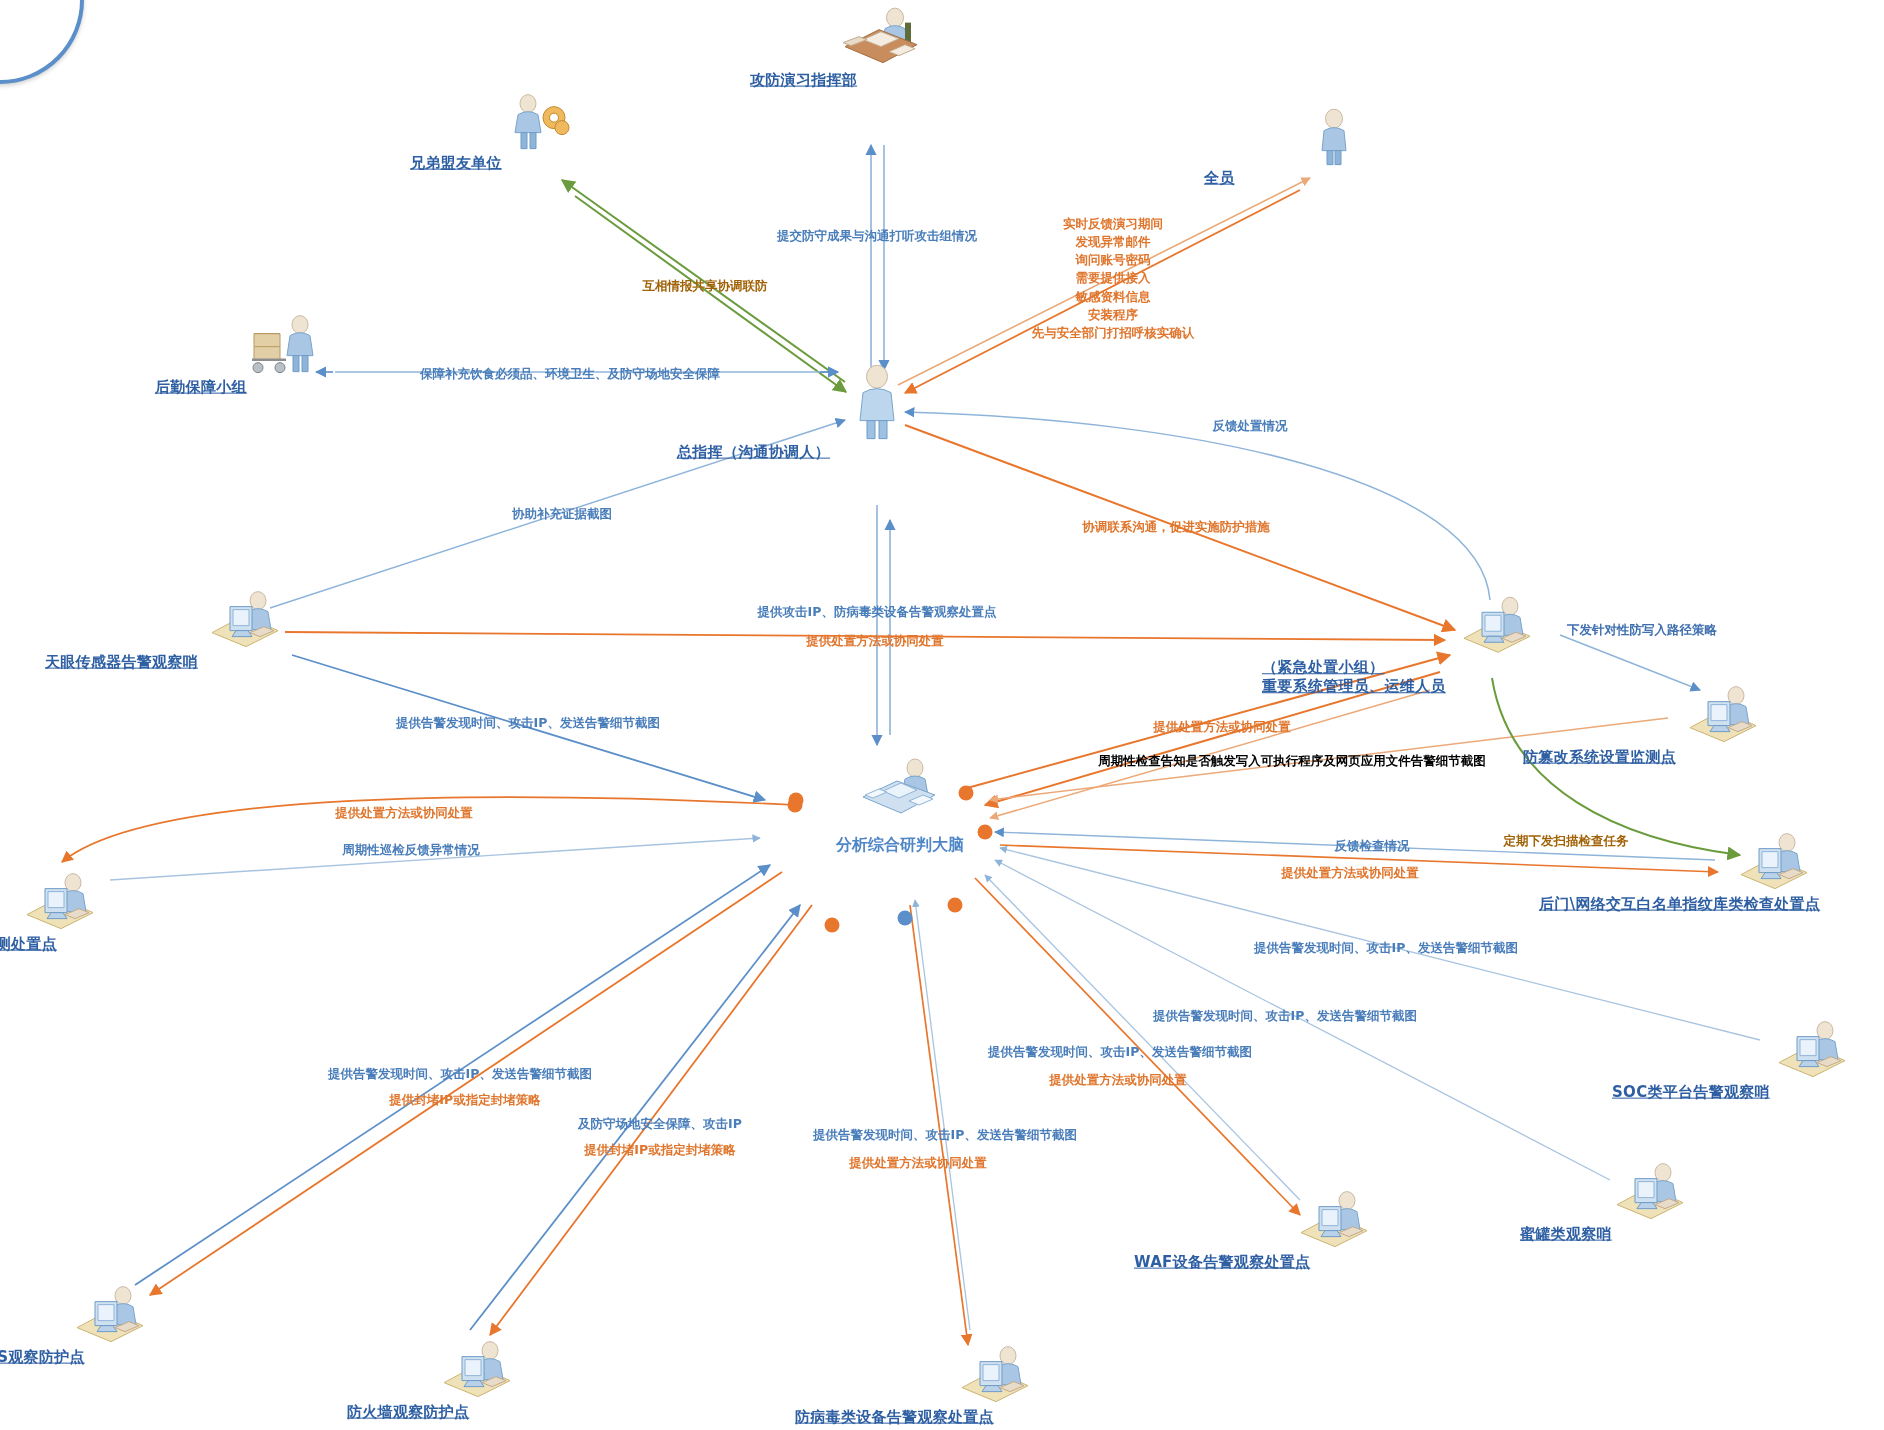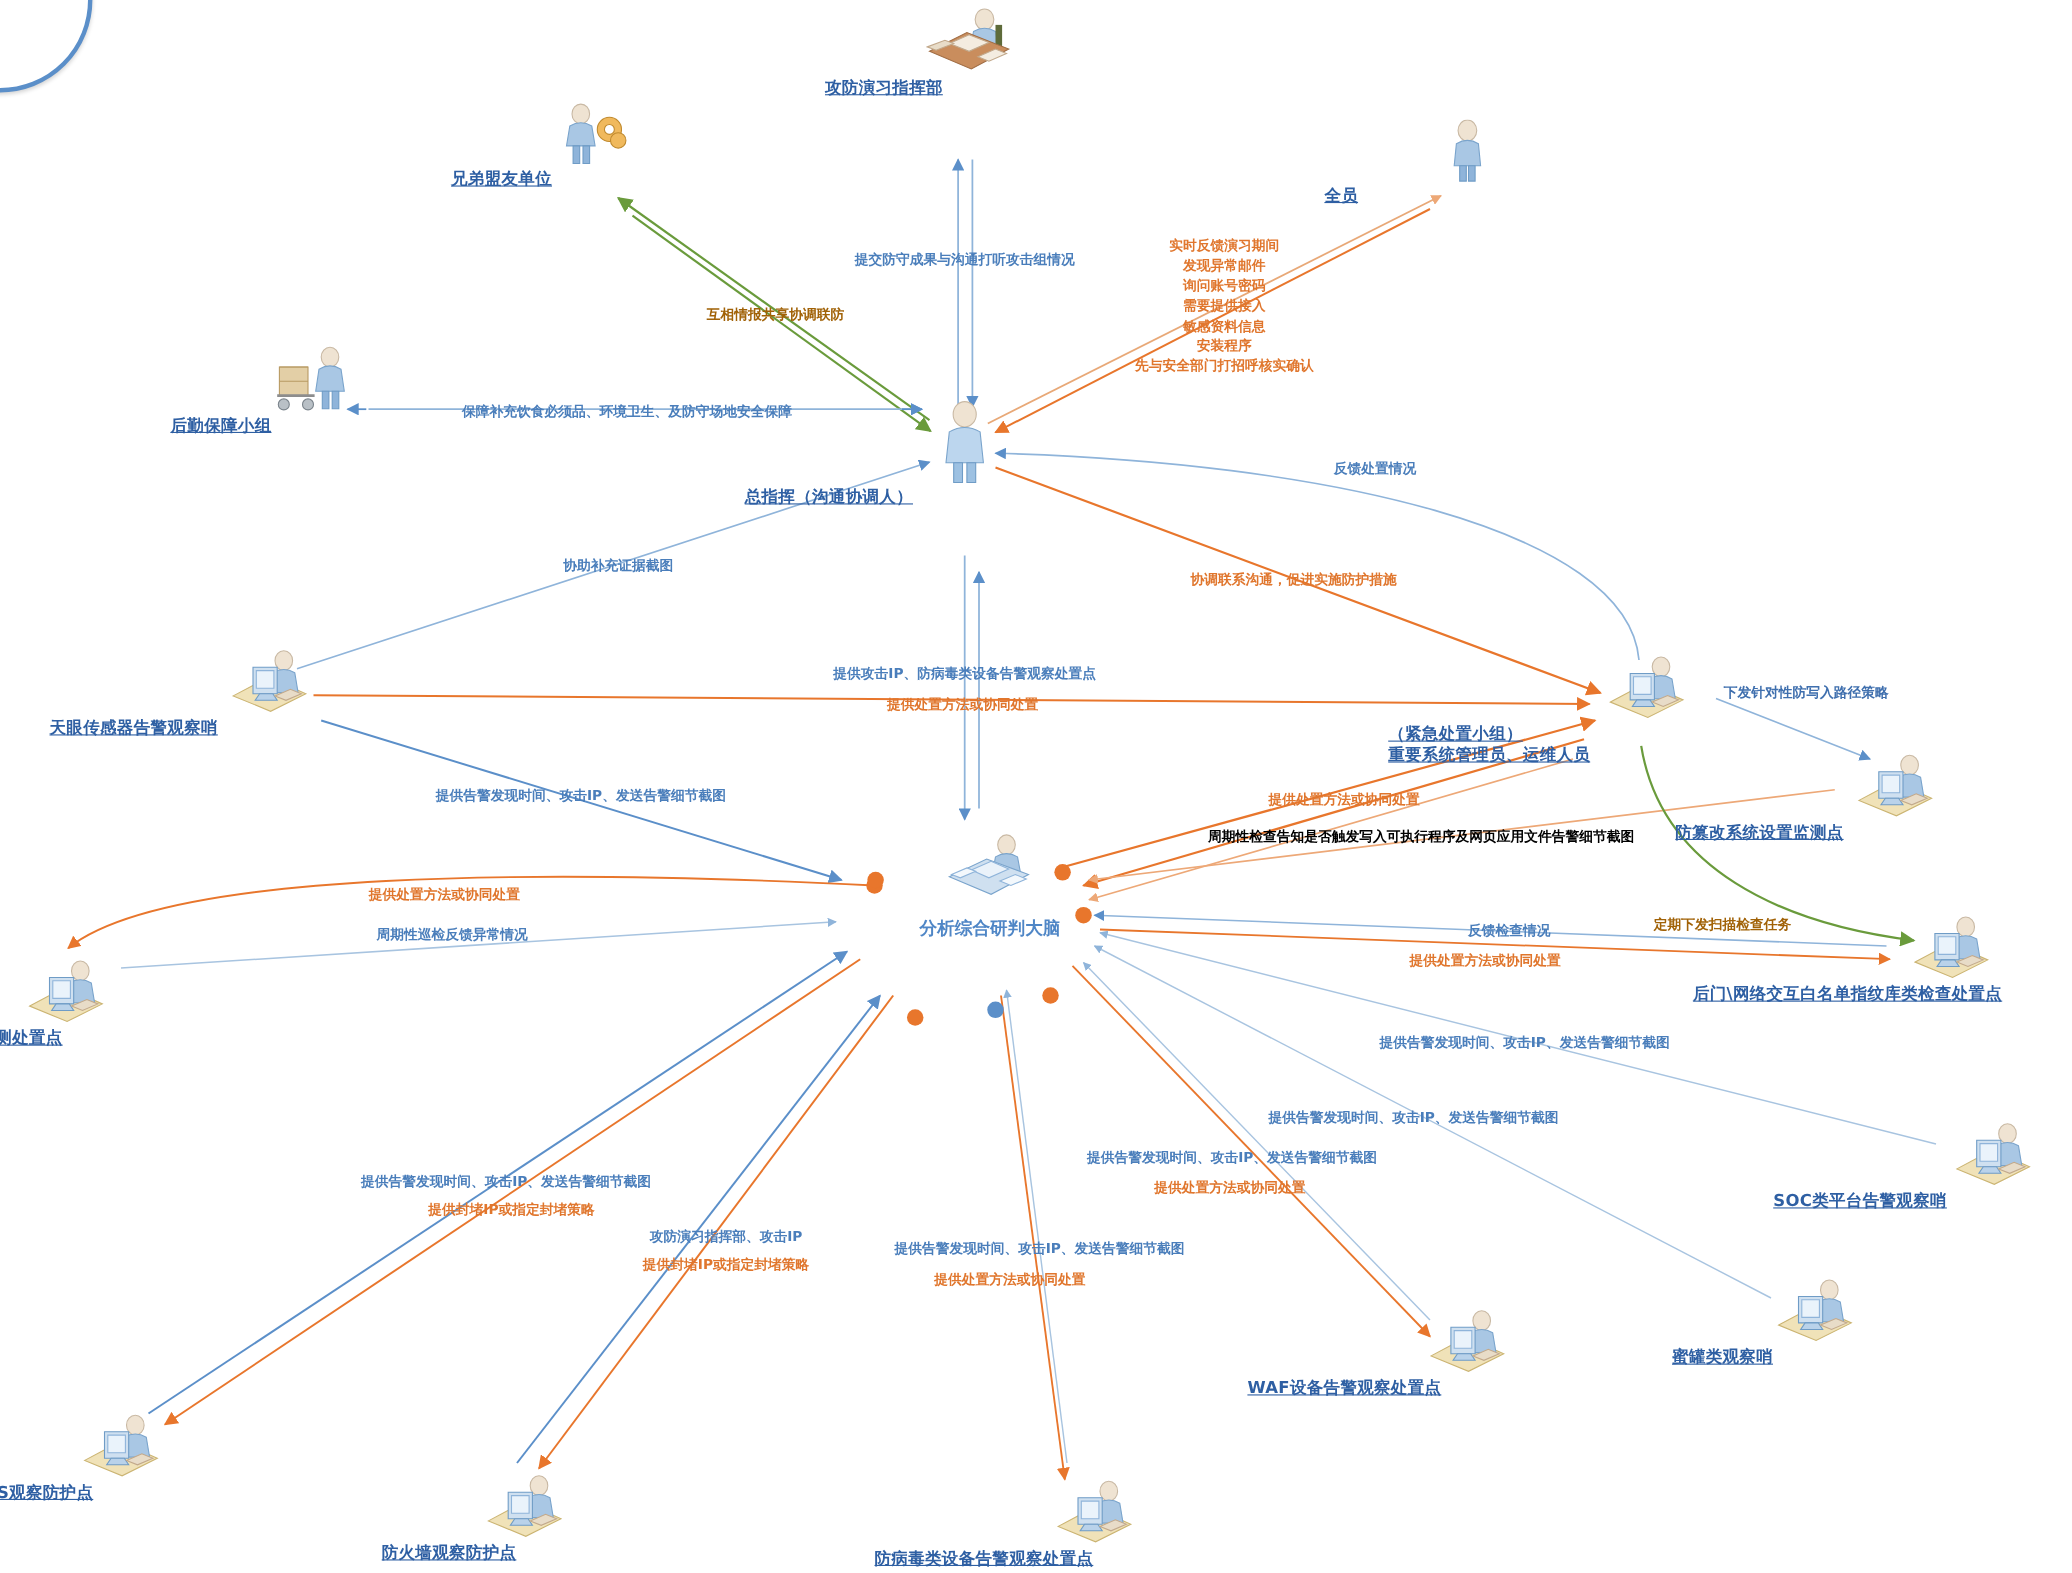--- a/index.html
+++ b/index.html
@@ -320,19 +320,19 @@
       <div class="edge-label lbl-blue" style="left: 411px; top: 850px;">周期性巡检反馈异常情况</div>
       <div class="edge-label lbl-blue" style="left: 1372px; top: 846px;">反馈检查情况</div>
       <div class="edge-label lbl-green" style="left: 1566px; top: 841px;">定期下发扫描检查任务</div>
       <div class="edge-label lbl-orange" style="left: 1350px; top: 873px;">提供处置方法或协同处置</div>
       <div class="edge-label lbl-blue" style="left: 1386px; top: 948px;">提供告警发现时间、攻击IP、发送告警细节截图</div>
       <div class="edge-label lbl-blue" style="left: 1285px; top: 1016px;">提供告警发现时间、攻击IP、发送告警细节截图</div>
       <div class="edge-label lbl-blue" style="left: 1120px; top: 1052px;">提供告警发现时间、攻击IP、发送告警细节截图</div>
       <div class="edge-label lbl-orange" style="left: 1118px; top: 1080px;">提供处置方法或协同处置</div>
       <div class="edge-label lbl-blue" style="left: 460px; top: 1074px;">提供告警发现时间、攻击IP、发送告警细节截图</div>
       <div class="edge-label lbl-orange" style="left: 465px; top: 1100px;">提供封堵IP或指定封堵策略</div>
-      <div class="edge-label lbl-blue" style="left: 660px; top: 1124px;">攻防演习指挥部、攻击IP</div>
+      <div class="edge-label lbl-blue" style="left: 660px; top: 1124px;">及防守场地安全保障、攻击IP</div>
       <div class="edge-label lbl-orange" style="left: 660px; top: 1150px;">提供封堵IP或指定封堵策略</div>
       <div class="edge-label lbl-blue" style="left: 945px; top: 1135px;">提供告警发现时间、攻击IP、发送告警细节截图</div>
       <div class="edge-label lbl-orange" style="left: 918px; top: 1163px;">提供处置方法或协同处置</div>
     </div>
 
 </div>
 
 </body></html>

